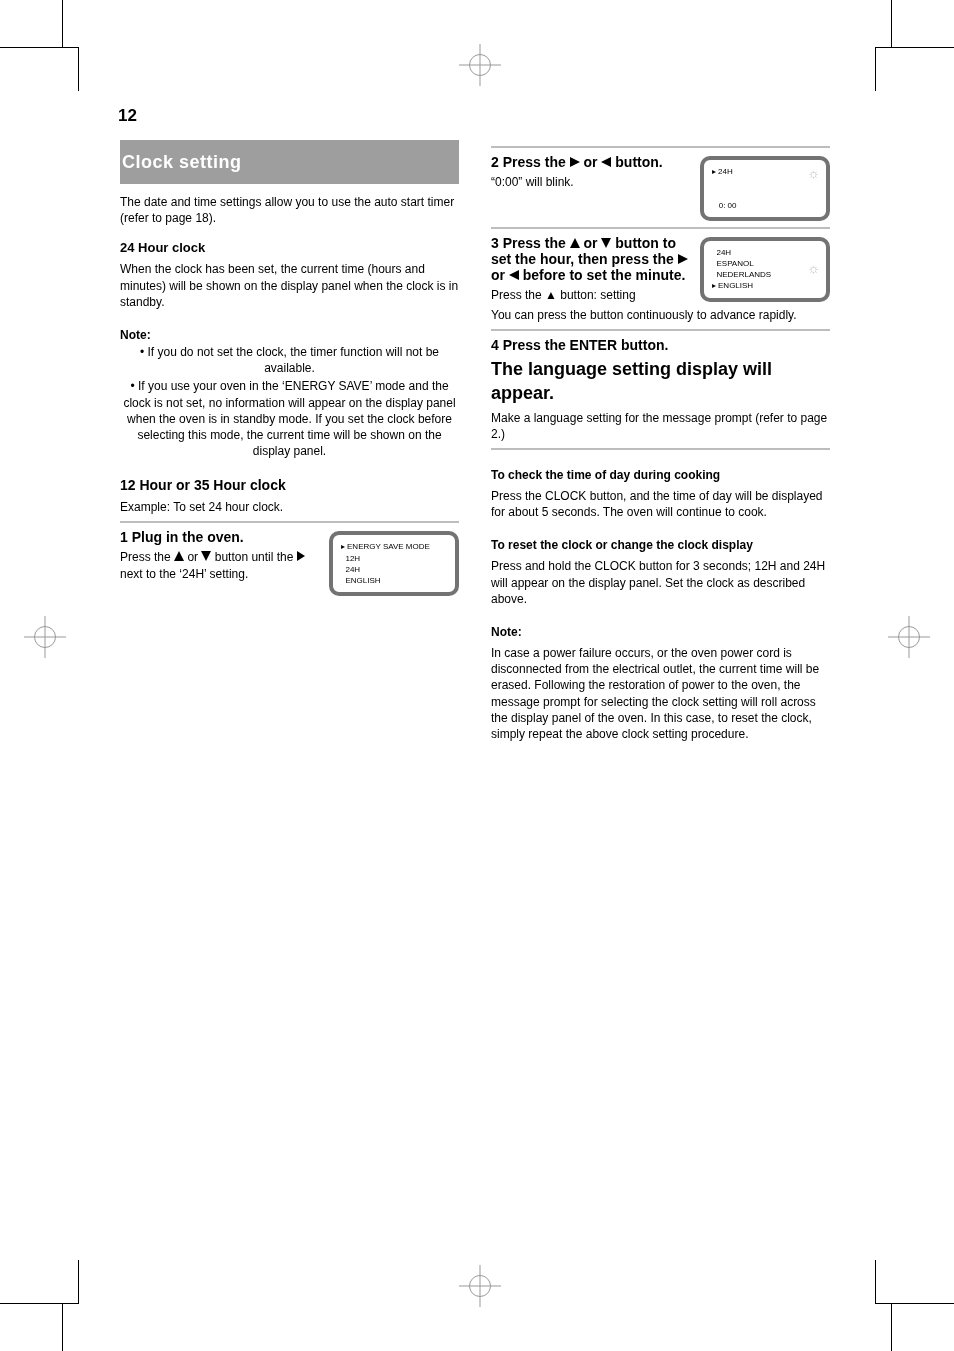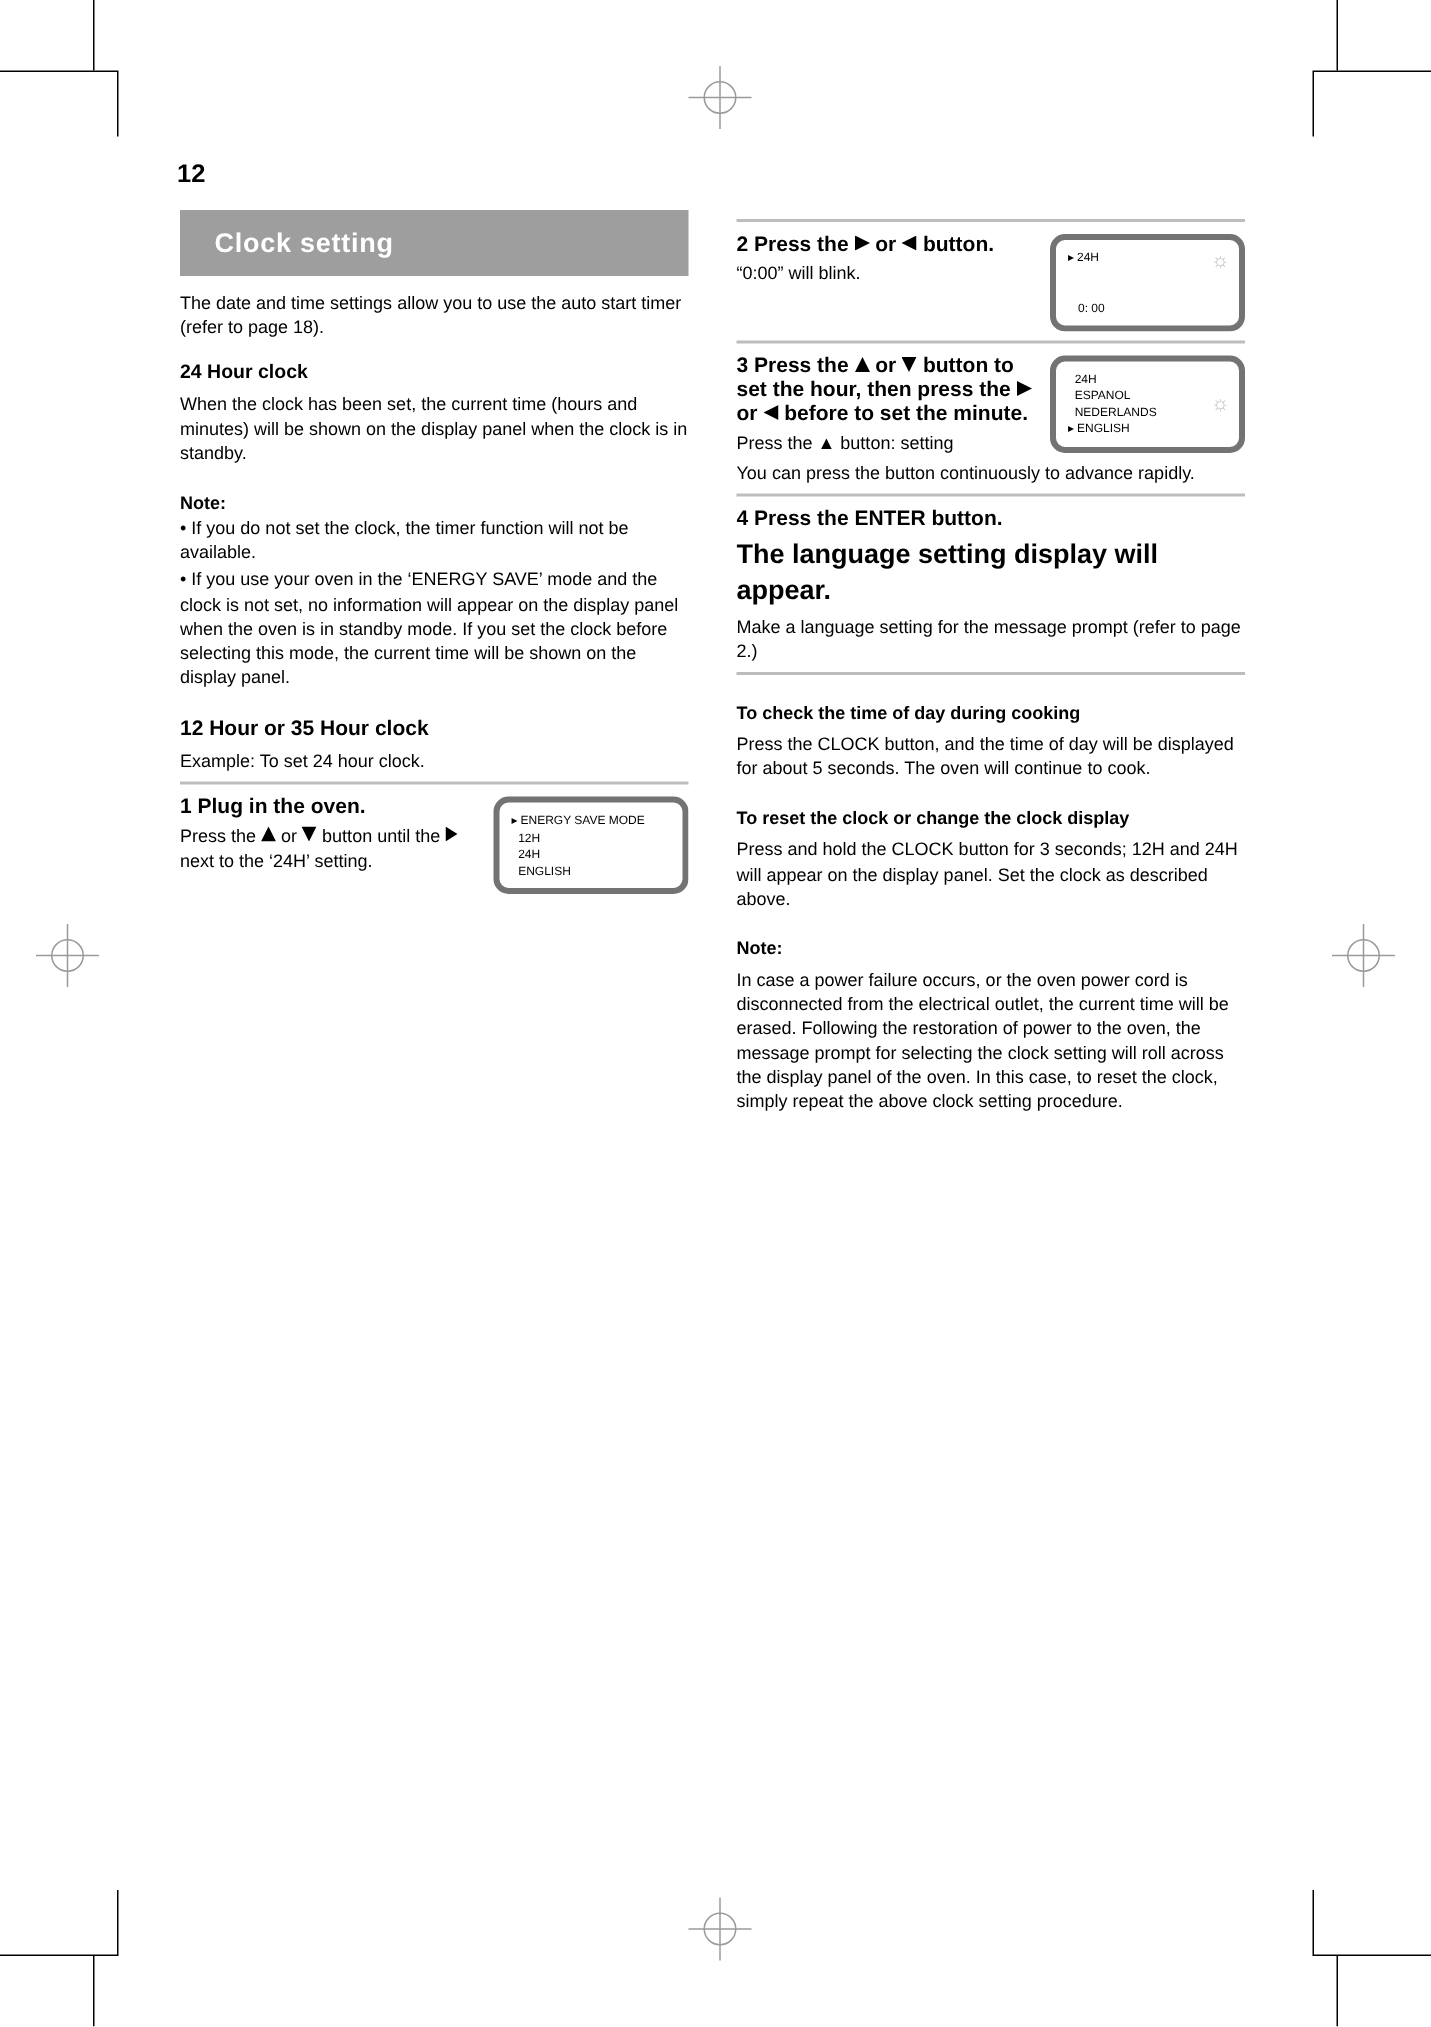--- a/index.html
+++ b/index.html
@@ -36,38 +36,38 @@
   .ch-bottom { bottom: 44px; left: 459px; width: 42px; height: 42px; }
   .ch-left   { top: 616px; left: 24px;  width: 42px; height: 42px; }
   .ch-right  { top: 616px; right: 24px; width: 42px; height: 42px; }
 
   
   .page { position: absolute; left: 120px; right: 120px; top: 140px; bottom: 120px; }
   .page-number { position: absolute; left: 118px; top: 90px; font-size: 17px; font-weight: 600; margin-top: 16px; }
   .cols { display: flex; gap: 32px; }
   .col { width: 339px; }
 
-  .section-title { position: relative; background: #9e9e9e; color: #fff; height: 44px; display: flex; align-items: center; padding-left: 23px; font-weight: 700; font-size: 18px; margin-bottom: 10px; letter-spacing: 0.5px; }
+  .section-title { position: relative; background: #9e9e9e; color: #fff; height: 44px; display: flex; align-items: center; padding-left: 2px; font-weight: 700; font-size: 18px; margin-bottom: 10px; letter-spacing: 0.5px; }
 
   p.body { font-size: 12px; line-height: 1.35; margin-top: 6px; }
   .subhead { font-size: 14px; font-weight: 700; margin-top: 18px; }
   .subsub  { font-size: 13px; font-weight: 700; margin-top: 14px; }
   .label   { font-weight: 700; font-size: 12px; margin-top: 18px; }
   .thinrule { height: 0; border-top: 2px solid #bdbdbd; margin: 6px 0 6px 0; }
 
   .screen { border: 4px solid #737373; border-radius: 10px; width: 130px; padding: 6px 6px 6px 8px; font-size: 8px; line-height: 1.4; position: relative; font-family: Arial, sans-serif; }
   .screen .ptr { font-size: 8px; margin-right: 2px; }
   .screen .sun { position: absolute; right: 6px; font-size: 14px; color: #bfbfbf; }
   .screen-wrap { float: right; margin-left: 8px; margin-top: 2px; }
 
   .step-block { overflow: hidden; margin-top: 6px; margin-bottom: 4px; }
   .step-block .steptext { font-size: 14px; font-weight: 700; }
   .step-block .stepbody { font-size: 12px; line-height: 1.35; margin-top: 4px; }
 
-  .bulleted { font-size: 12px; line-height: 1.35; margin-top: 2px; }
+  .bulleted { font-size: 12px; line-height: 1.35; margin-top: 2px; text-align: center; }
 
 </style>
 </head>
 <body>
 
 <div class="crop tl-h"></div>
 <div class="crop tl-v"></div>
 <div class="crop tl-inner-v"></div>
 <div class="crop tl-inner-h"></div>
 <div class="crop tr-h"></div>

